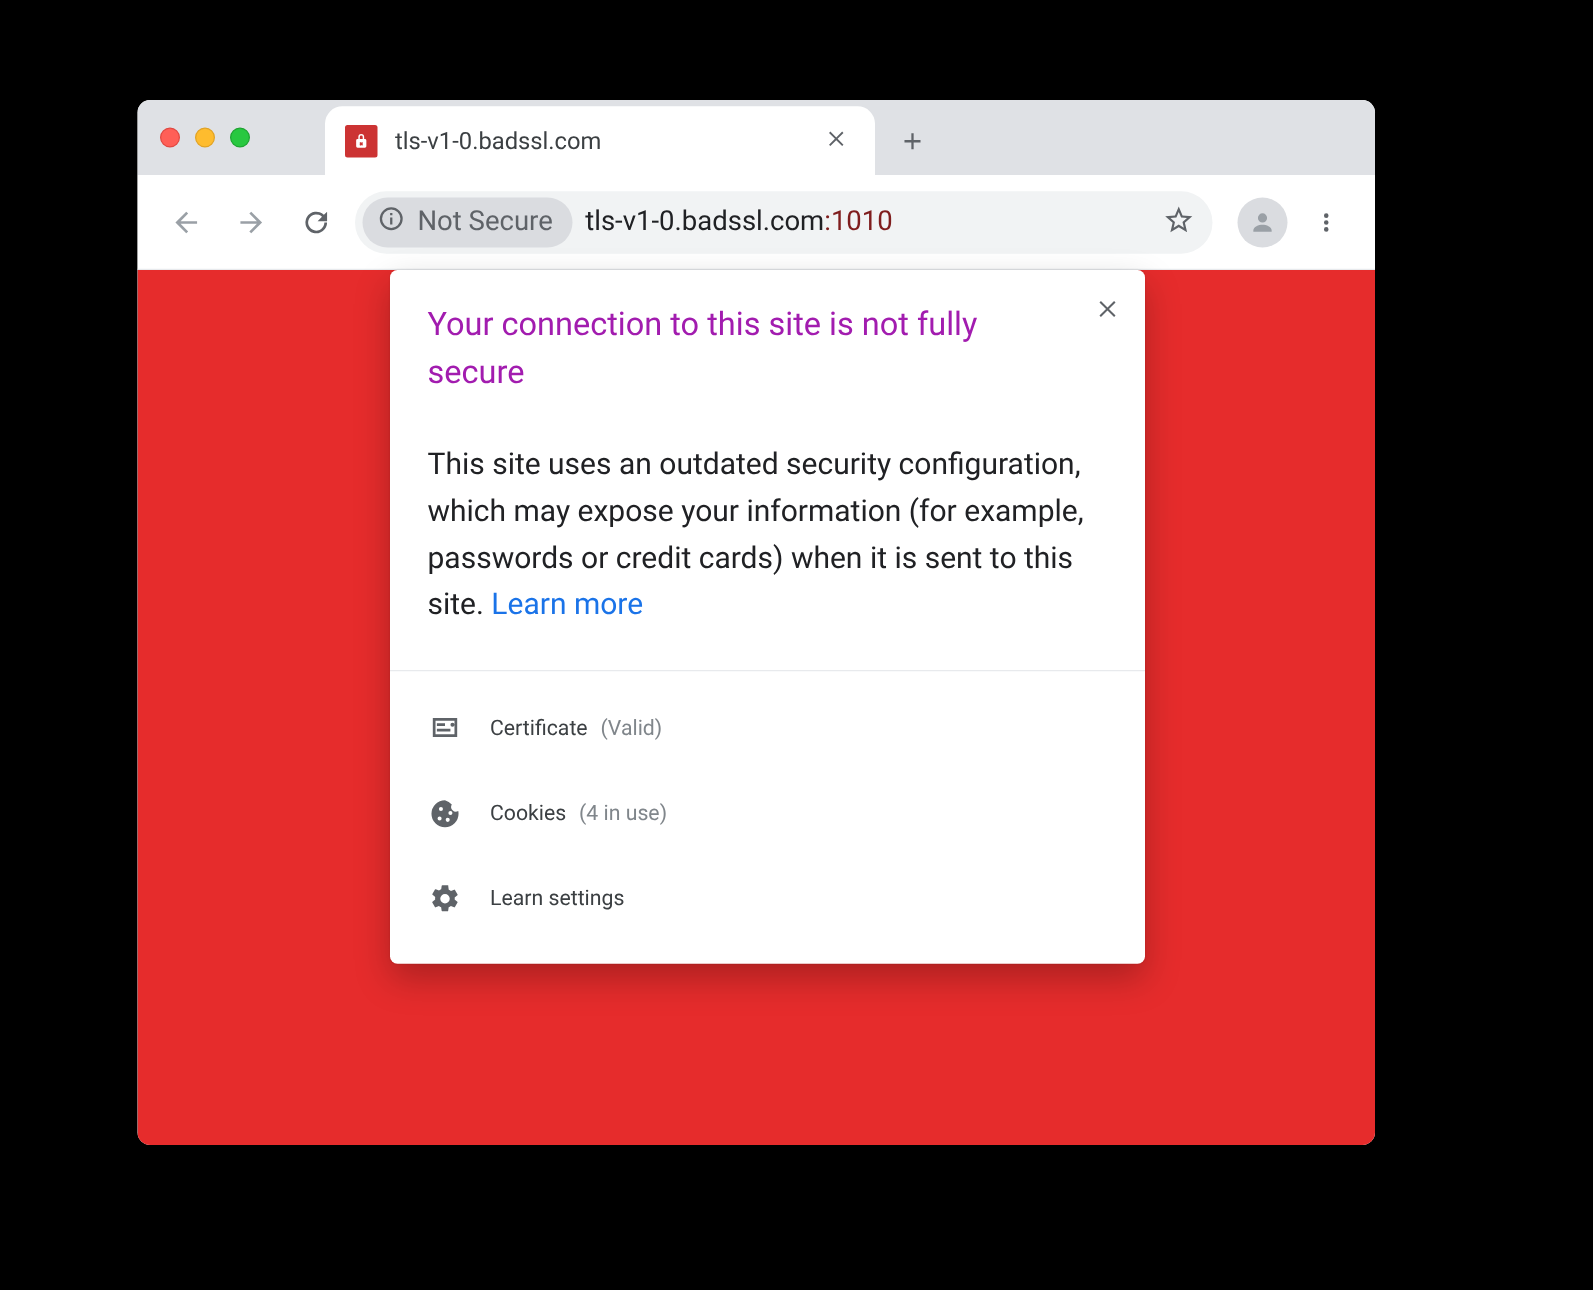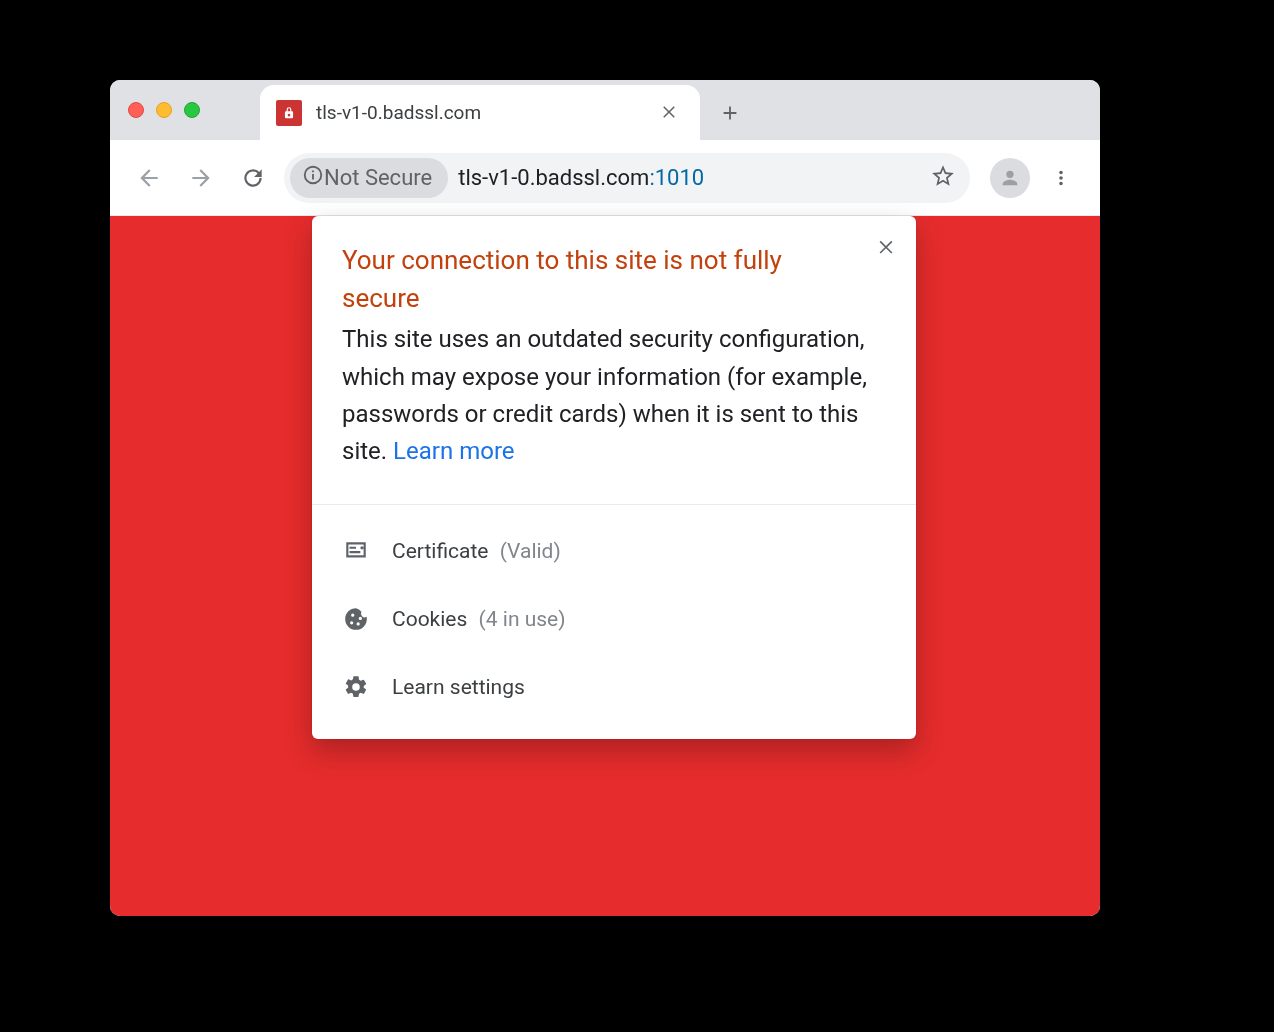--- a/index.html
+++ b/index.html
@@ -95,27 +95,27 @@
     gap: 10px;
     min-width: 0;
   }
   .secure-chip {
     height: 40px;
     padding: 0 16px 0 12px;
     background: #dadce0;
     border-radius: 20px;
     display: flex;
     align-items: center;
-    gap: 0;
+    gap: 10px;
     color: #5f6368;
   }
   .secure-chip svg { width: 22px; height: 22px; fill: #5f6368; }
   .secure-chip span { font-size: 22px; }
   .omnibox-url { font-size: 22px; color: #202124; white-space: nowrap; }
-  .omnibox-url .port { color: #0369a1; }
+  .omnibox-url .port { color: #7f1d1d; }
   .omnibox-spacer { flex: 1; }
   .omnibox .star svg { width: 26px; height: 26px; fill: #5f6368; }
 
   .avatar {
     width: 40px; height: 40px; border-radius: 50%;
     background: #dadce0;
     display:flex; align-items:center; justify-content:center;
     margin-left: 10px;
   }
   .avatar svg { width:22px; height:22px; fill:#9aa0a6; }
@@ -160,46 +160,46 @@
   }
   .popover .pclose {
     position: absolute;
     top: 16px; right: 16px;
     width: 28px; height: 28px;
     color: #5f6368; cursor: pointer;
     display:flex; align-items:center; justify-content:center;
     font-size: 24px;
   }
   .popover h2 {
-    color: #c2410c;
+    color: #a21caf;
     font-size: 26px;
     font-weight: 400;
     line-height: 1.45;
-    margin-bottom: 4px;
+    margin-bottom: 36px;
     max-width: 460px;
   }
   .popover .pdesc {
     color: #202124;
     font-size: 24px;
     line-height: 1.55;
   }
   .popover .pdesc a { color: #1a73e8; text-decoration: none; }
 
   .popover .pdivider { height: 1px; background: #e8eaed; }
   .popover .pitems { padding: 12px 0 18px 0; }
   .pitem {
     display: flex;
     align-items: center;
     gap: 22px;
     padding: 20px 30px;
     cursor: pointer;
   }
   .pitem .picon { width: 28px; height: 28px; color: #5f6368; display:flex; align-items:center; justify-content:center; }
   .pitem .picon svg { width: 26px; height: 26px; fill: currentColor; }
-  .pitem .plabel { font-size: 21px; color: #3c4043; }
+  .pitem .plabel { font-size: 17px; color: #3c4043; }
   .pitem .pstatus { color: #80868b; margin-left: 6px; }
 </style>
 </head>
 <body>
 
 <div class="window">
 
   <div class="tabstrip">
     <div class="traffic-lights">
       <div class="tl red"></div>

